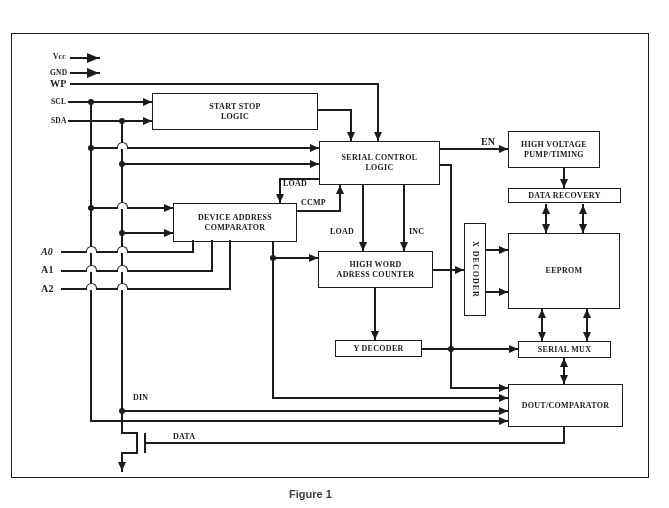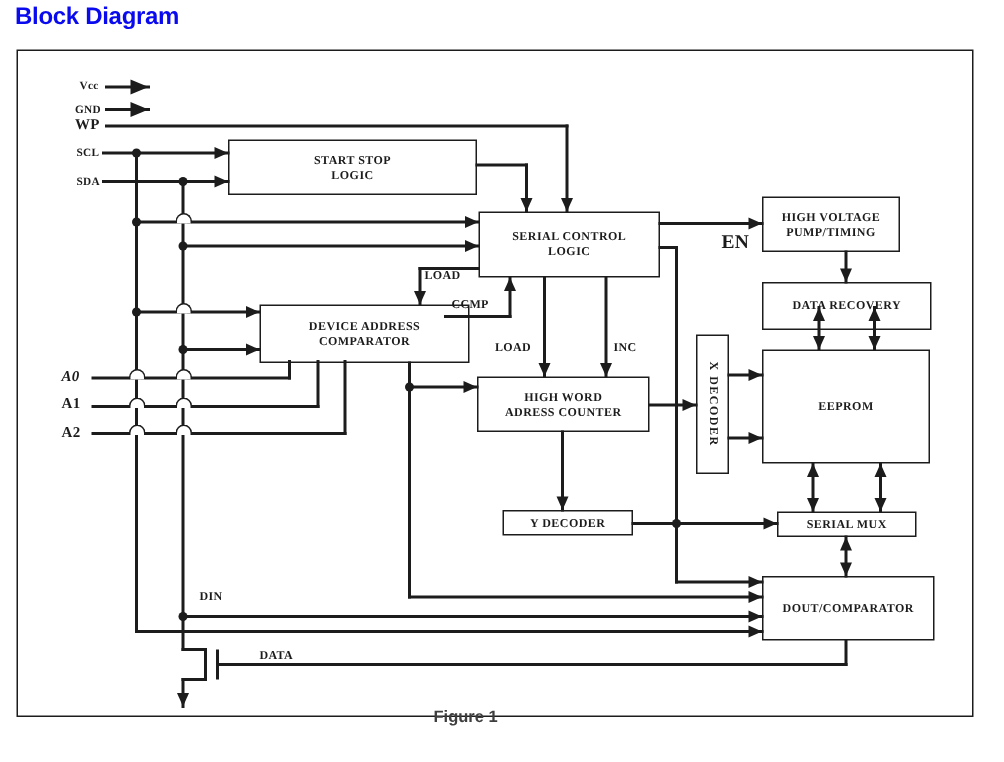--- a/index.html
+++ b/index.html
@@ -9,21 +9,21 @@
   }
   #page-title{
     position:absolute;left:10px;top:3px;
     font-family:"Liberation Sans", sans-serif;
     font-size:16px;font-weight:bold;letter-spacing:-0.2px;
   }
   #frame{
     position:absolute;box-sizing:border-box;background:#ffffff;
   }
   #figure-caption{
-    position:absolute;left:289px;top:472px;
+    position:absolute;left:289px;top:488px;
     font-family:"Liberation Sans", sans-serif;
     font-size:11px;font-weight:bold;
   }
   .block{
     position:absolute;box-sizing:border-box;background:#ffffff;
     display:flex;align-items:center;justify-content:center;
     text-align:center;font-weight:bold;font-size:8px;line-height:1.2;
     white-space:pre-line;letter-spacing:0.3px;z-index:2;
   }
   .block.vertical{
@@ -34,34 +34,33 @@
   .dot{position:absolute;border-radius:50%;z-index:5;}
   .arrow{position:absolute;width:0;height:0;z-index:5;}
   .pin-label,.wire-label{
     position:absolute;font-weight:bold;line-height:1;z-index:6;letter-spacing:0.2px;
   }
 </style>
 </head>
 <body>
 
 <div id="stage">
-  <div id="page-title" style="color: rgb(10, 10, 238);">Block Diagram</div>
   <div id="frame" style="left: 11px; top: 33px; width: 638px; height: 445px; border: 1.8px solid rgb(28, 28, 28);"></div>
   <div id="diagram-layer">
       <div class="block" style="left: 152px; top: 93px; width: 166px; height: 37px; border: 1.6px solid rgb(28, 28, 28); color: rgb(28, 28, 28);">START STOP
 LOGIC</div>
       <div class="block" style="left: 319px; top: 141px; width: 121px; height: 44px; border: 1.6px solid rgb(28, 28, 28); color: rgb(28, 28, 28);">SERIAL CONTROL
 LOGIC</div>
-      <div class="block" style="left: 173px; top: 203px; width: 140px; height: 39px; border: 1.6px solid rgb(28, 28, 28); color: rgb(28, 28, 28);">DEVICE ADDRESS
+      <div class="block" style="left: 173px; top: 203px; width: 124px; height: 39px; border: 1.6px solid rgb(28, 28, 28); color: rgb(28, 28, 28);">DEVICE ADDRESS
 COMPARATOR</div>
       <div class="block" style="left: 318px; top: 251px; width: 115px; height: 37px; border: 1.6px solid rgb(28, 28, 28); color: rgb(28, 28, 28);">HIGH WORD
 ADRESS COUNTER</div>
       <div class="block" style="left: 508px; top: 131px; width: 92px; height: 37px; border: 1.6px solid rgb(28, 28, 28); color: rgb(28, 28, 28);">HIGH VOLTAGE
 PUMP/TIMING</div>
-      <div class="block" style="left: 508px; top: 188px; width: 113px; height: 32px; border: 1.6px solid rgb(28, 28, 28); color: rgb(28, 28, 28);">DATA RECOVERY</div>
+      <div class="block" style="left: 508px; top: 188px; width: 113px; height: 15px; border: 1.6px solid rgb(28, 28, 28); color: rgb(28, 28, 28);">DATA RECOVERY</div>
       <div class="block vertical" style="left: 464px; top: 223px; width: 22px; height: 93px; border: 1.6px solid rgb(28, 28, 28); color: rgb(28, 28, 28);">X DECODER</div>
       <div class="block" style="left: 508px; top: 233px; width: 112px; height: 76px; border: 1.6px solid rgb(28, 28, 28); color: rgb(28, 28, 28);">EEPROM</div>
       <div class="block" style="left: 335px; top: 340px; width: 87px; height: 17px; border: 1.6px solid rgb(28, 28, 28); color: rgb(28, 28, 28);">Y DECODER</div>
       <div class="block" style="left: 518px; top: 341px; width: 93px; height: 17px; border: 1.6px solid rgb(28, 28, 28); color: rgb(28, 28, 28);">SERIAL MUX</div>
       <div class="block" style="left: 508px; top: 384px; width: 115px; height: 43px; border: 1.6px solid rgb(28, 28, 28); color: rgb(28, 28, 28);">DOUT/COMPARATOR</div>
       <div class="wire" style="left: 70.2px; top: 57.2px; width: 29.6px; height: 1.6px; background: rgb(28, 28, 28);"></div>
       <div class="wire" style="left: 70.2px; top: 72.2px; width: 29.6px; height: 1.6px; background: rgb(28, 28, 28);"></div>
       <div class="wire" style="left: 70.2px; top: 83.2px; width: 308.6px; height: 1.6px; background: rgb(28, 28, 28);"></div>
       <div class="wire" style="left: 377.2px; top: 83.2px; width: 1.6px; height: 58.6px; background: rgb(28, 28, 28);"></div>
       <div class="wire" style="left: 68.2px; top: 101.2px; width: 84.6px; height: 1.6px; background: rgb(28, 28, 28);"></div>
@@ -168,21 +167,21 @@
       <div class="arrow" style="border-left: 4px solid transparent; border-right: 4px solid transparent; border-top: 9px solid rgb(28, 28, 28); left: 560px; top: 375px;"></div>
       <div class="arrow" style="border-left: 4px solid transparent; border-right: 4px solid transparent; border-bottom: 9px solid rgb(28, 28, 28); left: 560px; top: 358px;"></div>
       <div class="pin-label" style="left: 53px; top: 53px; font-size: 7.5px; color: rgb(28, 28, 28);">Vcc</div>
       <div class="pin-label" style="left: 50px; top: 69px; font-size: 7.5px; color: rgb(28, 28, 28);">GND</div>
       <div class="pin-label" style="left: 50px; top: 79px; font-size: 10px; color: rgb(28, 28, 28);">WP</div>
       <div class="pin-label" style="left: 51px; top: 98px; font-size: 7.5px; color: rgb(28, 28, 28); text-align: right;">SCL</div>
       <div class="pin-label" style="left: 51px; top: 117px; font-size: 7.5px; color: rgb(28, 28, 28);">SDA</div>
       <div class="pin-label" style="left: 41px; top: 247px; font-size: 10px; color: rgb(28, 28, 28); font-style: italic;">A0</div>
       <div class="pin-label" style="left: 41px; top: 265px; font-size: 10px; color: rgb(28, 28, 28);">A1</div>
       <div class="pin-label" style="left: 41px; top: 284px; font-size: 10px; color: rgb(28, 28, 28);">A2</div>
-      <div class="wire-label" style="left: 481px; top: 137px; font-size: 13px; color: rgb(28, 28, 28); margin-top: 17px;">EN</div>
+      <div class="wire-label" style="left: 481px; top: 137px; font-size: 10px; color: rgb(28, 28, 28);">EN</div>
       <div class="wire-label" style="left: 283px; top: 180px; font-size: 8px; color: rgb(28, 28, 28);">LOAD</div>
       <div class="wire-label" style="left: 301px; top: 199px; font-size: 8px; color: rgb(28, 28, 28);">CCMP</div>
       <div class="wire-label" style="left: 330px; top: 228px; font-size: 8px; color: rgb(28, 28, 28);">LOAD</div>
       <div class="wire-label" style="left: 409px; top: 228px; font-size: 8px; color: rgb(28, 28, 28);">INC</div>
       <div class="wire-label" style="left: 133px; top: 394px; font-size: 8px; color: rgb(28, 28, 28);">DIN</div>
       <div class="wire-label" style="left: 173px; top: 433px; font-size: 8px; color: rgb(28, 28, 28);">DATA</div>
     </div>
   <div id="figure-caption" style="color: rgb(62, 62, 62);">Figure 1</div>
 </div>
 

